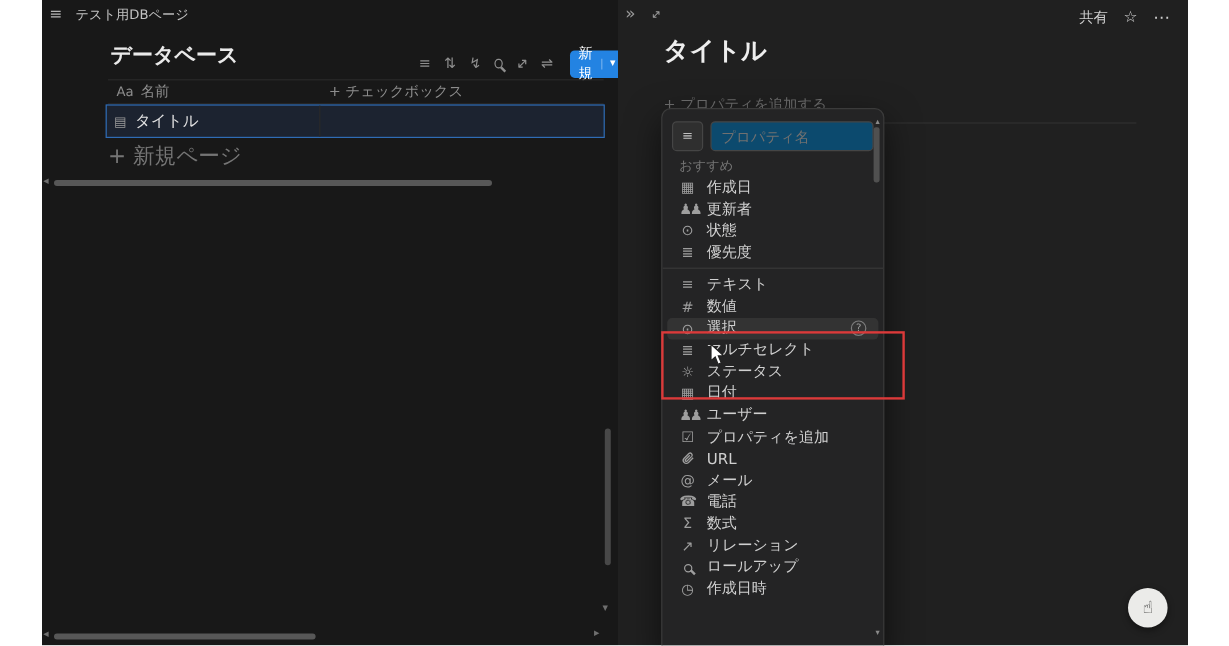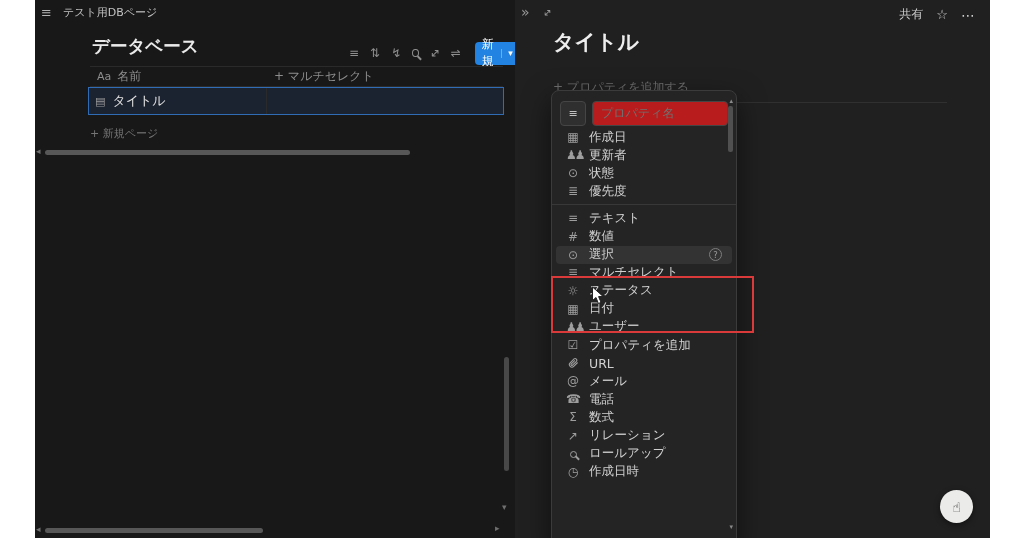--- a/index.html
+++ b/index.html
@@ -26,42 +26,42 @@
                 border-top:1px solid #2a2a2a; border-bottom:1px solid #2a2a2a; color:#8d8d8d; font-size:12px;justify-content:flex-end; }
   .tbl-header .c1 { width:176px; padding-left:7px; display:flex; align-items:center; gap:6px; }
   .tbl-header .c2 { flex:1; padding-left:8px; display:flex; align-items:center; gap:5px; }
   .aa { font-size:11px; }
 
   .tbl-row { position:absolute; left:53px; top:87px; width:416px; height:28px; border:1.5px solid #2f6cb5; background:#1c2330; display:flex; align-items:stretch; cursor:pointer; }
   .tbl-row .c1 { width:177px; padding-left:6px; display:flex; align-items:center; gap:7px; color:#e3e3e3; font-size:13px; }
   .tbl-row .c2 { flex:1; border-left:1px solid #2a2a2a; }
   .doc-ic { color:#9a9a9a; font-size:11px; }
 
-  .new-page { position:absolute; left:55px; top:119px; height:22px; display:flex; align-items:flex-end; color:#757575; font-size:11px; cursor:pointer; }
+  .new-page { position:absolute; left:55px; top:119px; height:22px; display:flex; align-items:center; color:#757575; font-size:18px; cursor:pointer; }
 
   .sb { position:absolute; background:#575757; border-radius:3px; }
   .sb-v { background:#484848; }
   .sb-arrow { position:absolute; color:#6f6f6f; font-size:9px; line-height:1; }
 
   
   .right-panel { position:relative; flex:1; height:538px; background:#202020; }
   .peek-close { position:absolute; left:6px; top:4px; color:#9a9a9a; font-size:14px; cursor:pointer; }
   .peek-expand { position:absolute; left:28px; top:7px; color:#9a9a9a; font-size:10px; cursor:pointer; }
   .rp-topright { position:absolute; right:14px; top:6px; display:flex; align-items:center; gap:13px; color:#cfcfcf; font-size:12px; }
   .star { font-size:13px; } .dots { font-size:14px; letter-spacing:1px; }
   .rp-title { position:absolute; left:38px; top:28px; font-size:21px; font-weight:bold; color:#eeeeee; }
   .rp-addprop { position:absolute; left:38px; top:79px; font-size:12px; color:#6e6e6e; cursor:pointer; }
   .page-divider { position:absolute; left:220px; top:102px; width:212px; height:1px; background:#303030; }
 
   
   .menu { position:absolute; left:36px; top:90px; width:186px; height:458px; background:#242425; border:1px solid #3b3b3b;
           border-radius:8px; box-shadow:0 10px 28px rgba(0,0,0,.55); padding-top:8px; z-index:5; overflow:hidden; }
   .search-row { margin:2px 8px 2px; display:flex; gap:6px; height:25px; }
   .type-btn { width:26px; height:25px; background:#2f2f2f; border:1px solid #454545; border-radius:4px; display:flex; align-items:center; justify-content:center; color:#c0c0c0; font-size:11px; cursor:pointer; flex:none; }
-  .prop-input { flex:1; min-width:0; background:#b91c1c; border:1px solid #454545; border-radius:4px; color:#dddddd; font-size:12px; padding:0 8px; outline:none; font-family:Liberation Serif, serif; }
+  .prop-input { flex:1; min-width:0; background:#0c4a6e; border:1px solid #454545; border-radius:4px; color:#dddddd; font-size:12px; padding:0 8px; outline:none; font-family:Liberation Sans, sans-serif; }
   .prop-input::placeholder { color:#707070; }
   .m-label { padding:4px 14px 2px; font-size:11px; color:#757575; line-height:13px; display:flex; align-items:center; gap:6px; }
   .m-div { height:1px; background:#383838; margin-top:4px; }
   .types-pad { height:4px; }
   .mi { height:18.1px; display:flex; align-items:center; gap:9px; padding:0 14px; font-size:12.5px; color:#d0d0d0; cursor:pointer; }
   .mi .ic { width:14px; flex:none; text-align:center; color:#9e9e9e; font-size:12px; line-height:1; }
   .mi.sel-hover { margin:0 4px; padding:0 10px; background:#333333; border-radius:4px; }
   .help-circle { margin-left:auto; width:13px; height:13px; border:1px solid #7d7d7d; border-radius:50%; color:#9d9d9d; font-size:8.5px; display:flex; align-items:center; justify-content:center; }
   .ppl { font-size:8.5px; letter-spacing:-2px; }
   .menu-sb-thumb { position:absolute; right:3px; top:15px; width:5px; height:46px; background:#505050; border-radius:2px; }
@@ -101,21 +101,21 @@
           <span class="chev">▾</span>
         </span>
       </div>
 
       <div class="tbl-header">
         <div class="c1">
           <span class="aa">Aa</span>
           <span>名前</span>
         </div>
         <div class="c2">
-          <span>+ マルチセレクト</span>
+          <span>+ チェックボックス</span>
         </div>
       </div>
 
       <div class="tbl-row">
         <div class="c1">
           <span class="doc-ic">▤</span>
           <span>タイトル</span>
         </div>
         <div class="c2"></div>
       </div>
@@ -150,20 +150,21 @@
       <div class="page-divider"></div>
 
       <div class="menu">
         <div class="search-row">
           <span class="type-btn">
               <span>≡</span>
             </span>
           <input class="prop-input" value="" placeholder="プロパティ名" style="">
         </div>
 
+        <div class="m-label">おすすめ</div>
 
         <div class="mi">
           <span class="ic">▦</span>
           <span>作成日</span>
         </div>
         <div class="mi">
           <span class="ic ppl">♟♟</span>
           <span>更新者</span>
         </div>
         <div class="mi">

